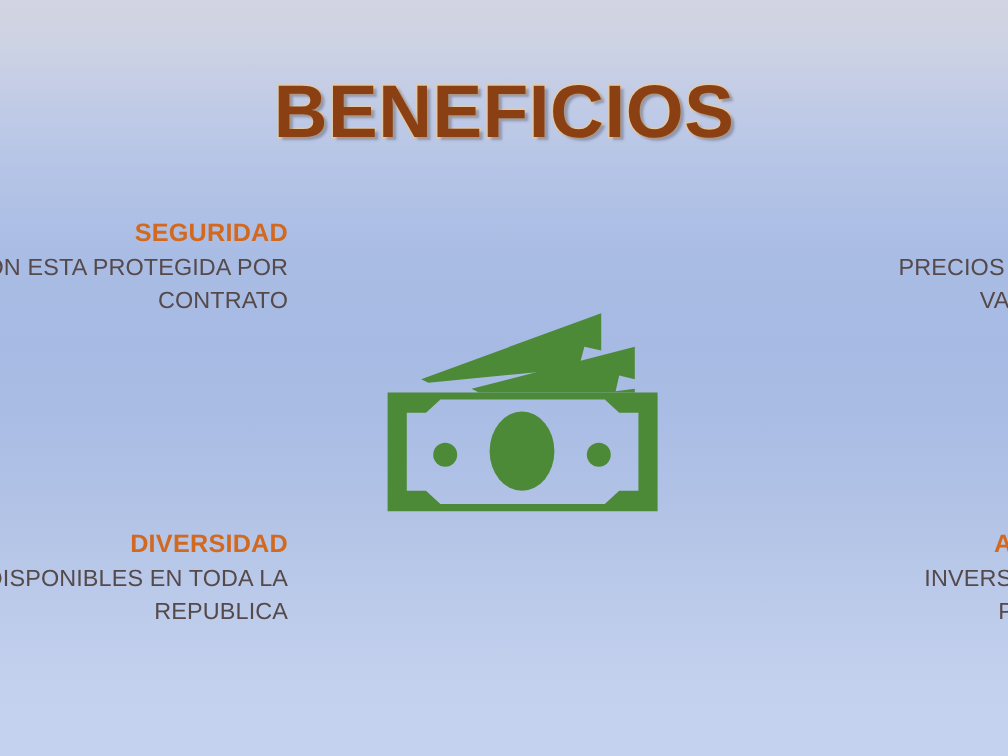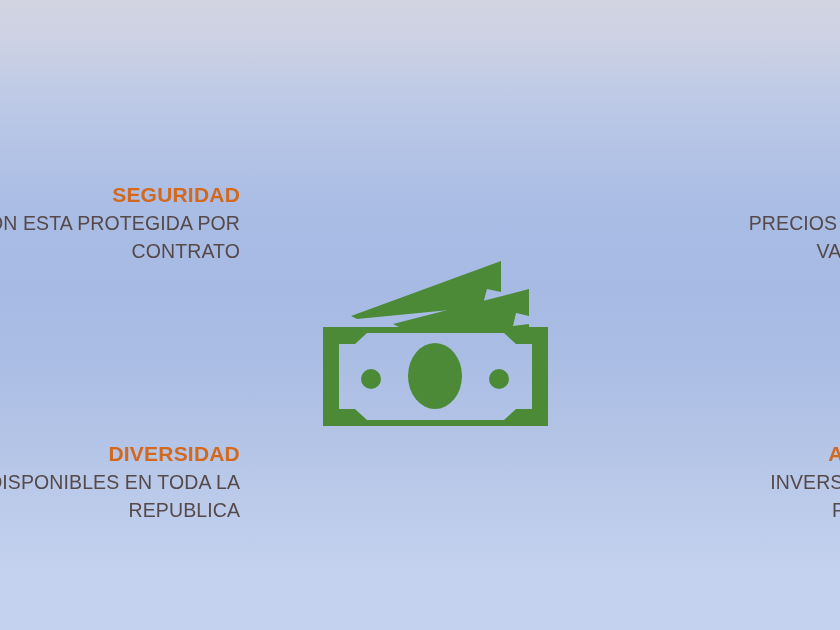--- a/index.html
+++ b/index.html
@@ -95,20 +95,21 @@
     width: 260px;
     height: 190px;
   }
   #money-icon svg { display: block; width: 100%; height: 100%; }
 </style>
 </head>
 <body>
 
 <div id="slide">
 
+  <div id="title">BENEFICIOS</div>
 
   <div class="block block-left" id="block-seguridad">
     <div class="heading">SEGURIDAD</div>
     <div class="lines">
       <span class="line">ON ESTA PROTEGIDA POR</span>
       <span class="line">CONTRATO</span>
     </div>
   </div>
 
   <div class="block block-right" id="block-ahorro">

